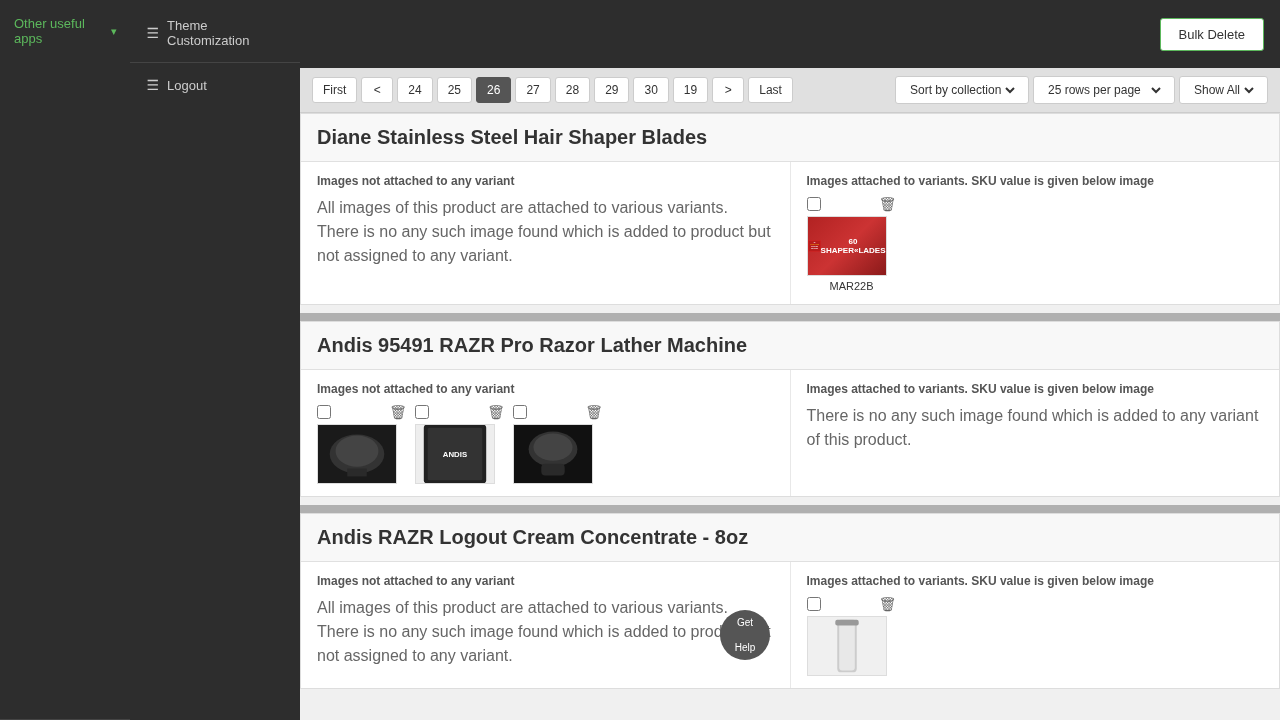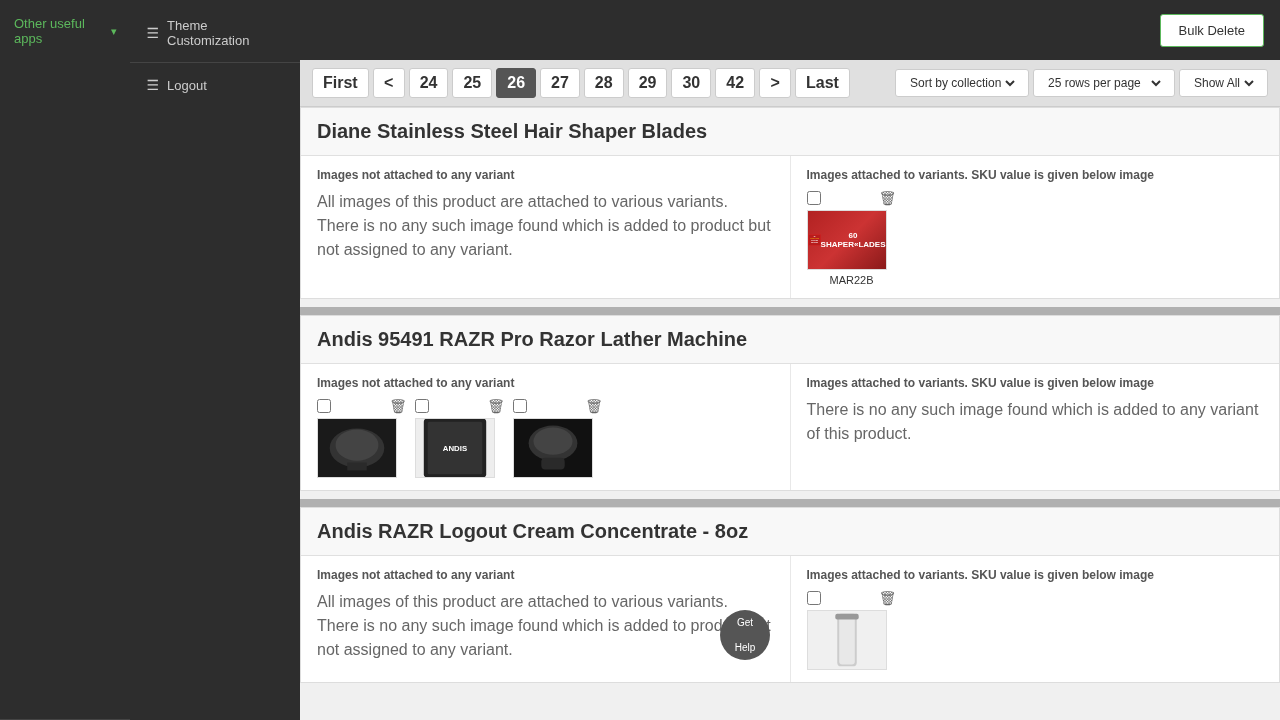--- a/index.html
+++ b/index.html
@@ -12,26 +12,26 @@
     .sidebar-app-item .chevron { font-size: 11px; color: #5cb85c; }
     .sidebar-nav { padding: 8px 0; }
     .sidebar-nav-item { display: flex; align-items: center; gap: 8px; padding: 10px 16px; color: #ccc; font-size: 13px; cursor: pointer; }
     .sidebar-nav-item .icon { font-size: 14px; }
     .sidebar-divider { height: 1px; background: #444; margin: 4px 0; }
 
     
     .main { flex: 1; background: #f0f0f0; display: flex; flex-direction: column; overflow: hidden; }
 
     
-    .topbar { background: #2d2d2d; height: 60px; display: flex; align-items: center; justify-content: flex-end; padding: 0 16px; }
+    .topbar { background: #2d2d2d; height: 68px; display: flex; align-items: center; justify-content: flex-end; padding: 0 16px; }
     .bulk-delete-btn { background: white; color: #333; border: 1px solid #5cb85c; padding: 8px 18px; font-size: 13px; cursor: pointer; border-radius: 3px; font-weight: 500; }
 
     
     .pagination-bar { background: #e0e0e0; padding: 8px 12px; display: flex; align-items: center; gap: 4px; border-bottom: 1px solid #ccc; }
-    .page-btn { background: white; border: 1px solid #ccc; padding: 5px 10px; font-size: 16px; cursor: pointer; border-radius: 3px; min-width: 32px; text-align: center; color: #333; font-weight: bold; }
+    .page-btn { background: white; border: 1px solid #ccc; padding: 5px 10px; font-size: 12px; cursor: pointer; border-radius: 3px; min-width: 32px; text-align: center; color: #333; }
     .page-btn.active { background: #555; color: white; border-color: #555; }
     .pagination-spacer { flex: 1; }
     .dropdown-btn { background: white; border: 1px solid #ccc; padding: 5px 10px; font-size: 12px; cursor: pointer; border-radius: 3px; color: #333; display: flex; align-items: center; gap: 4px; }
     .dropdown-btn select { border: none; background: transparent; font-size: 12px; outline: none; cursor: pointer; color: #333; }
 
     
     .content { flex: 1; overflow-y: auto; padding: 0; }
 
     
     .product-section { background: white; margin-bottom: 8px; border: 1px solid #ddd; }
@@ -96,21 +96,21 @@
   <div class="pagination-bar">
     <button class="page-btn">First</button>
     <button class="page-btn">&lt;</button>
     <button class="page-btn">24</button>
     <button class="page-btn">25</button>
     <button class="page-btn active">26</button>
     <button class="page-btn">27</button>
     <button class="page-btn">28</button>
     <button class="page-btn">29</button>
     <button class="page-btn">30</button>
-    <button class="page-btn">42</button>
+    <button class="page-btn">19</button>
     <button class="page-btn">&gt;</button>
     <button class="page-btn">Last</button>
     <div class="pagination-spacer"></div>
     <div class="dropdown-btn">
       <select>
         <option>Sort by collection</option>
       </select>
     </div>
     <div class="dropdown-btn">
       <select>

